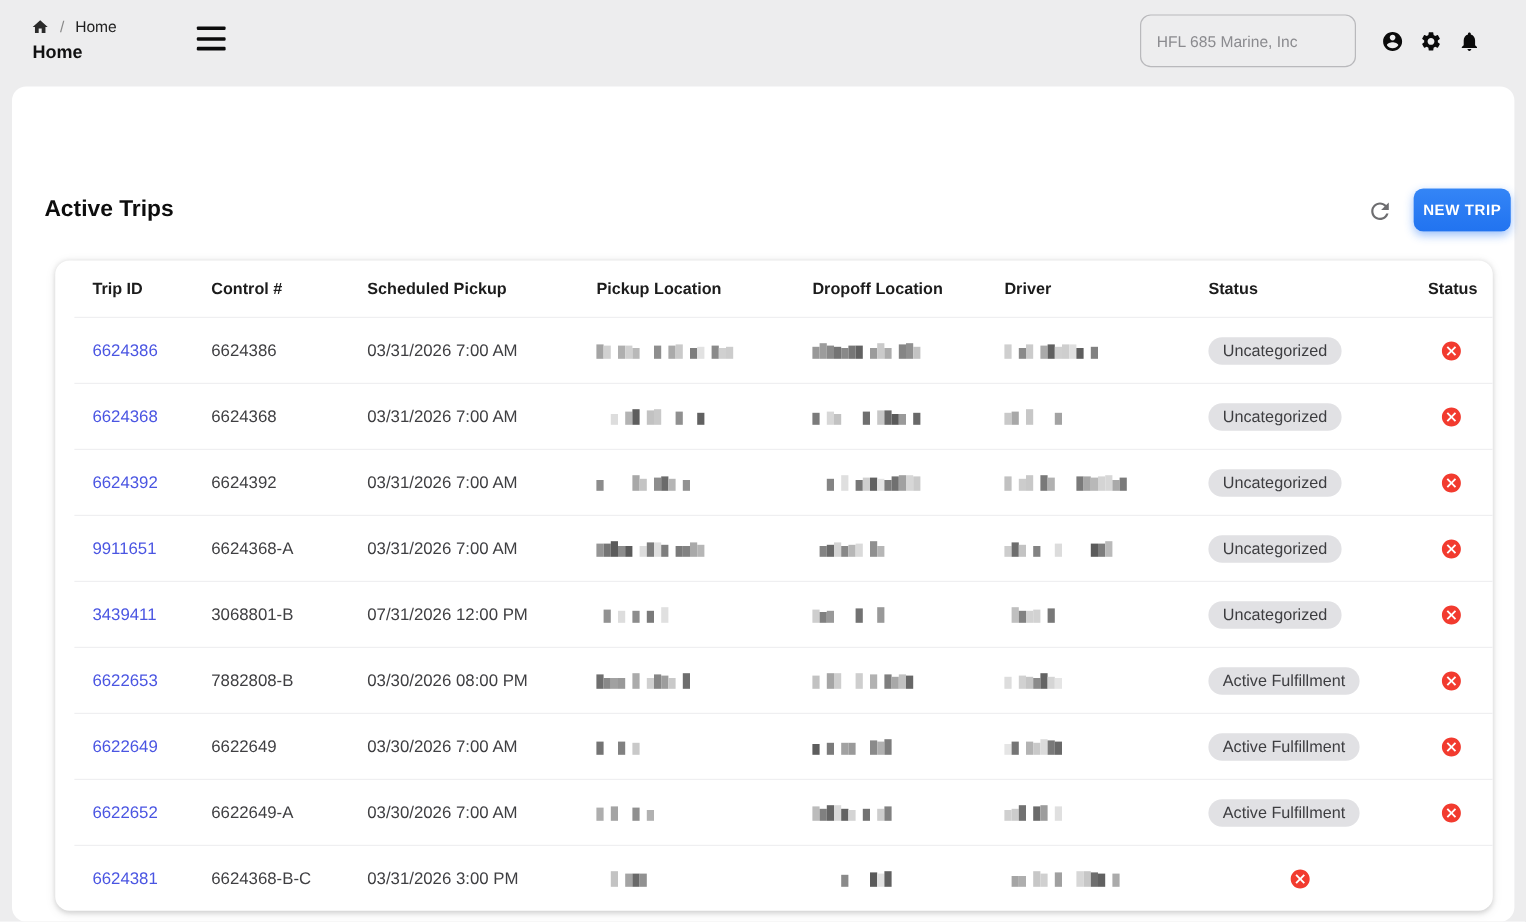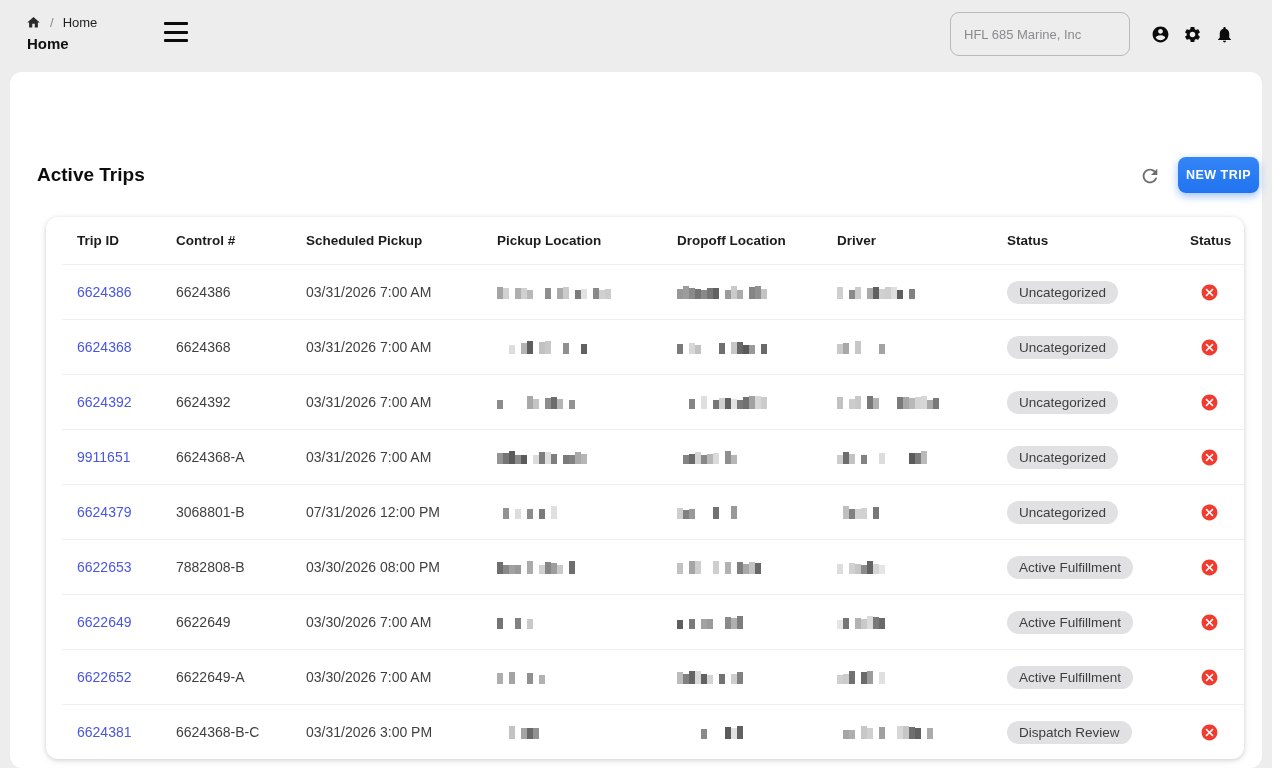--- a/index.html
+++ b/index.html
@@ -409,21 +409,21 @@
           <div class="cell"><span class="status-chip">Uncategorized</span></div>
           <div class="cell actions">
             <button class="cancel-btn">
               <svg width="19" height="19" viewBox="0 0 24 24" fill="#f23b2f">
                 <path d="M12 2C6.47 2 2 6.47 2 12s4.47 10 10 10 10-4.47 10-10S17.53 2 12 2zm5 13.59L15.59 17 12 13.41 8.41 17 7 15.59 10.59 12 7 8.41 8.41 7 12 10.59 15.59 7 17 8.41 13.41 12 17 15.59z"></path>
               </svg>
             </button>
           </div>
         </div>
         <div class="tgrid-row trow">
-          <div class="cell"><a class="trip-link">6624379</a></div>
+          <div class="cell"><a class="trip-link">3439411</a></div>
           <div class="cell">3068801-B</div>
           <div class="cell">07/31/2026 12:00 PM</div>
           <div class="cell">
             <span class="redacted">
               <i style="background: transparent;"></i>
               <i style="background: rgb(146, 146, 146); height: 11px;"></i>
               <i style="background: transparent;"></i>
               <i style="background: rgb(221, 221, 221); height: 10px;"></i>
               <i style="background: transparent;"></i>
               <i style="background: rgb(140, 140, 140); height: 10px;"></i>
@@ -683,21 +683,20 @@
               <i style="background: transparent;"></i>
               <i style="background: transparent;"></i>
               <i style="background: rgb(215, 215, 215); height: 13px;"></i>
               <i style="background: rgb(199, 199, 199); height: 13px;"></i>
               <i style="background: rgb(110, 110, 110); height: 12px;"></i>
               <i style="background: rgb(97, 97, 97); height: 11px;"></i>
               <i style="background: transparent;"></i>
               <i style="background: rgb(171, 171, 171); height: 11px;"></i>
             </span>
           </div>
-          <div class="cell"><span class="status-chip">Dispatch Review</span></div>
           <div class="cell actions">
             <button class="cancel-btn">
               <svg width="19" height="19" viewBox="0 0 24 24" fill="#f23b2f">
                 <path d="M12 2C6.47 2 2 6.47 2 12s4.47 10 10 10 10-4.47 10-10S17.53 2 12 2zm5 13.59L15.59 17 12 13.41 8.41 17 7 15.59 10.59 12 7 8.41 8.41 7 12 10.59 15.59 7 17 8.41 13.41 12 17 15.59z"></path>
               </svg>
             </button>
           </div>
         </div>
       </div>
   </div>

